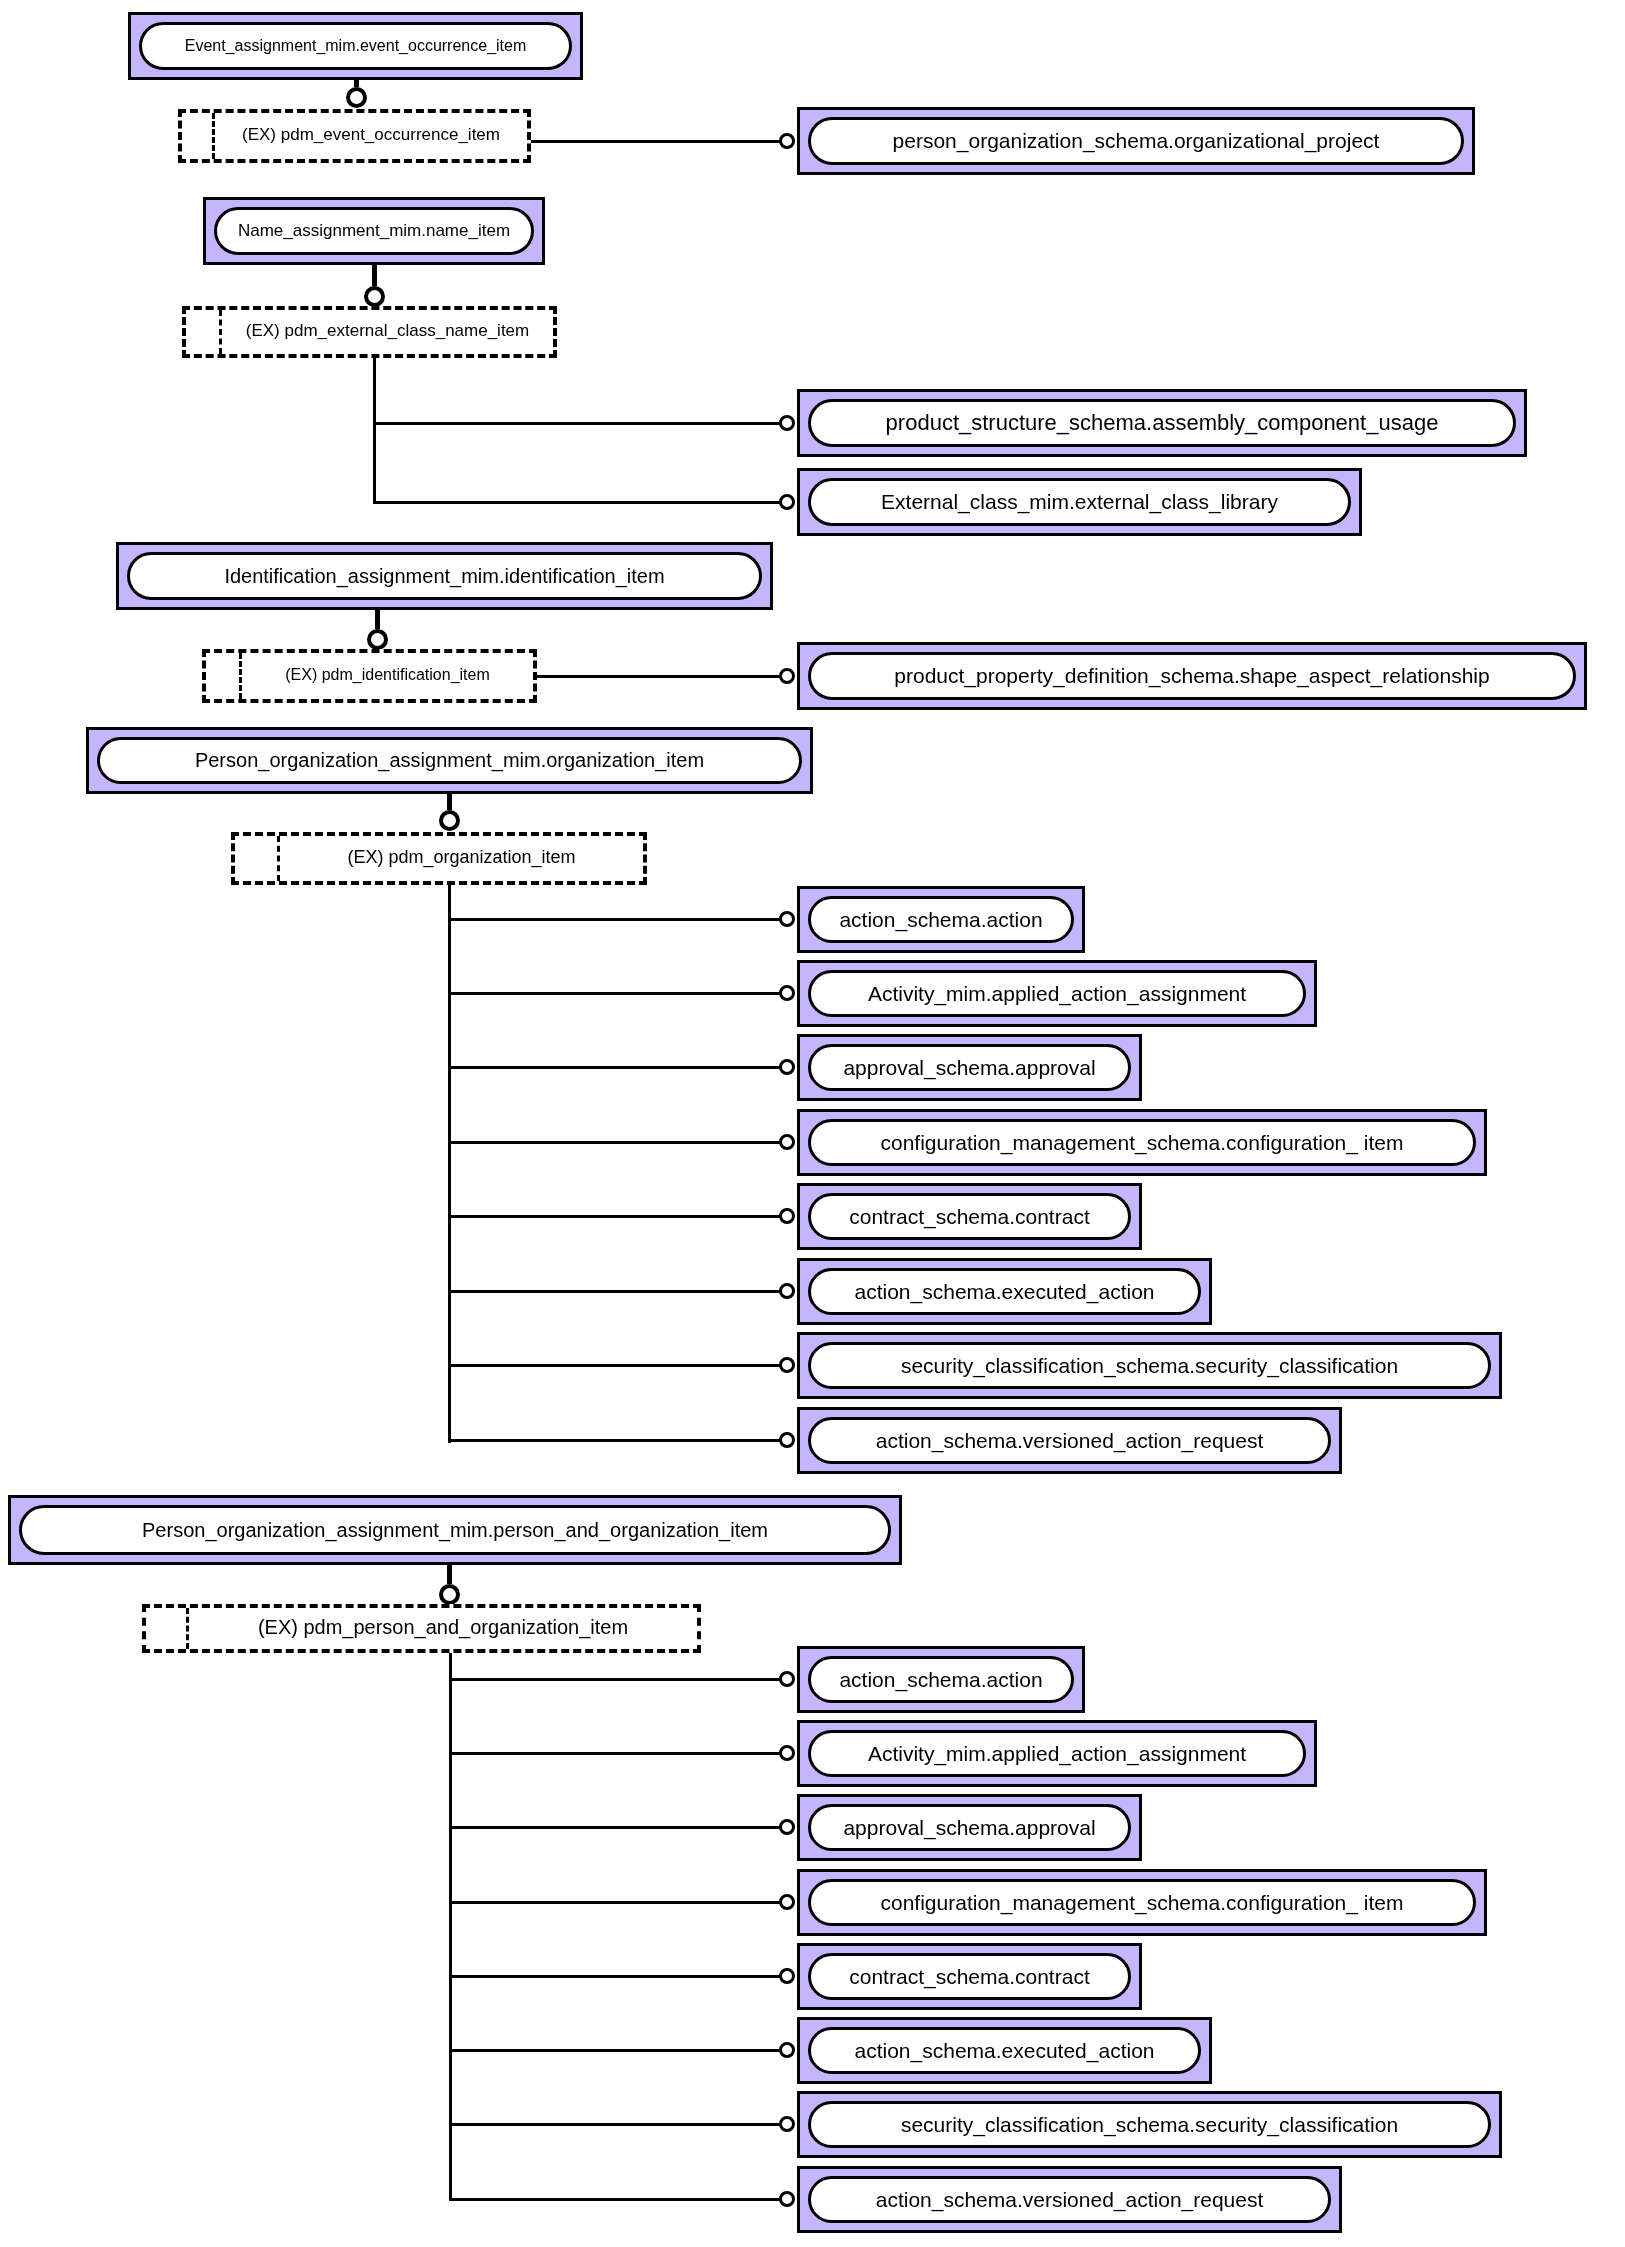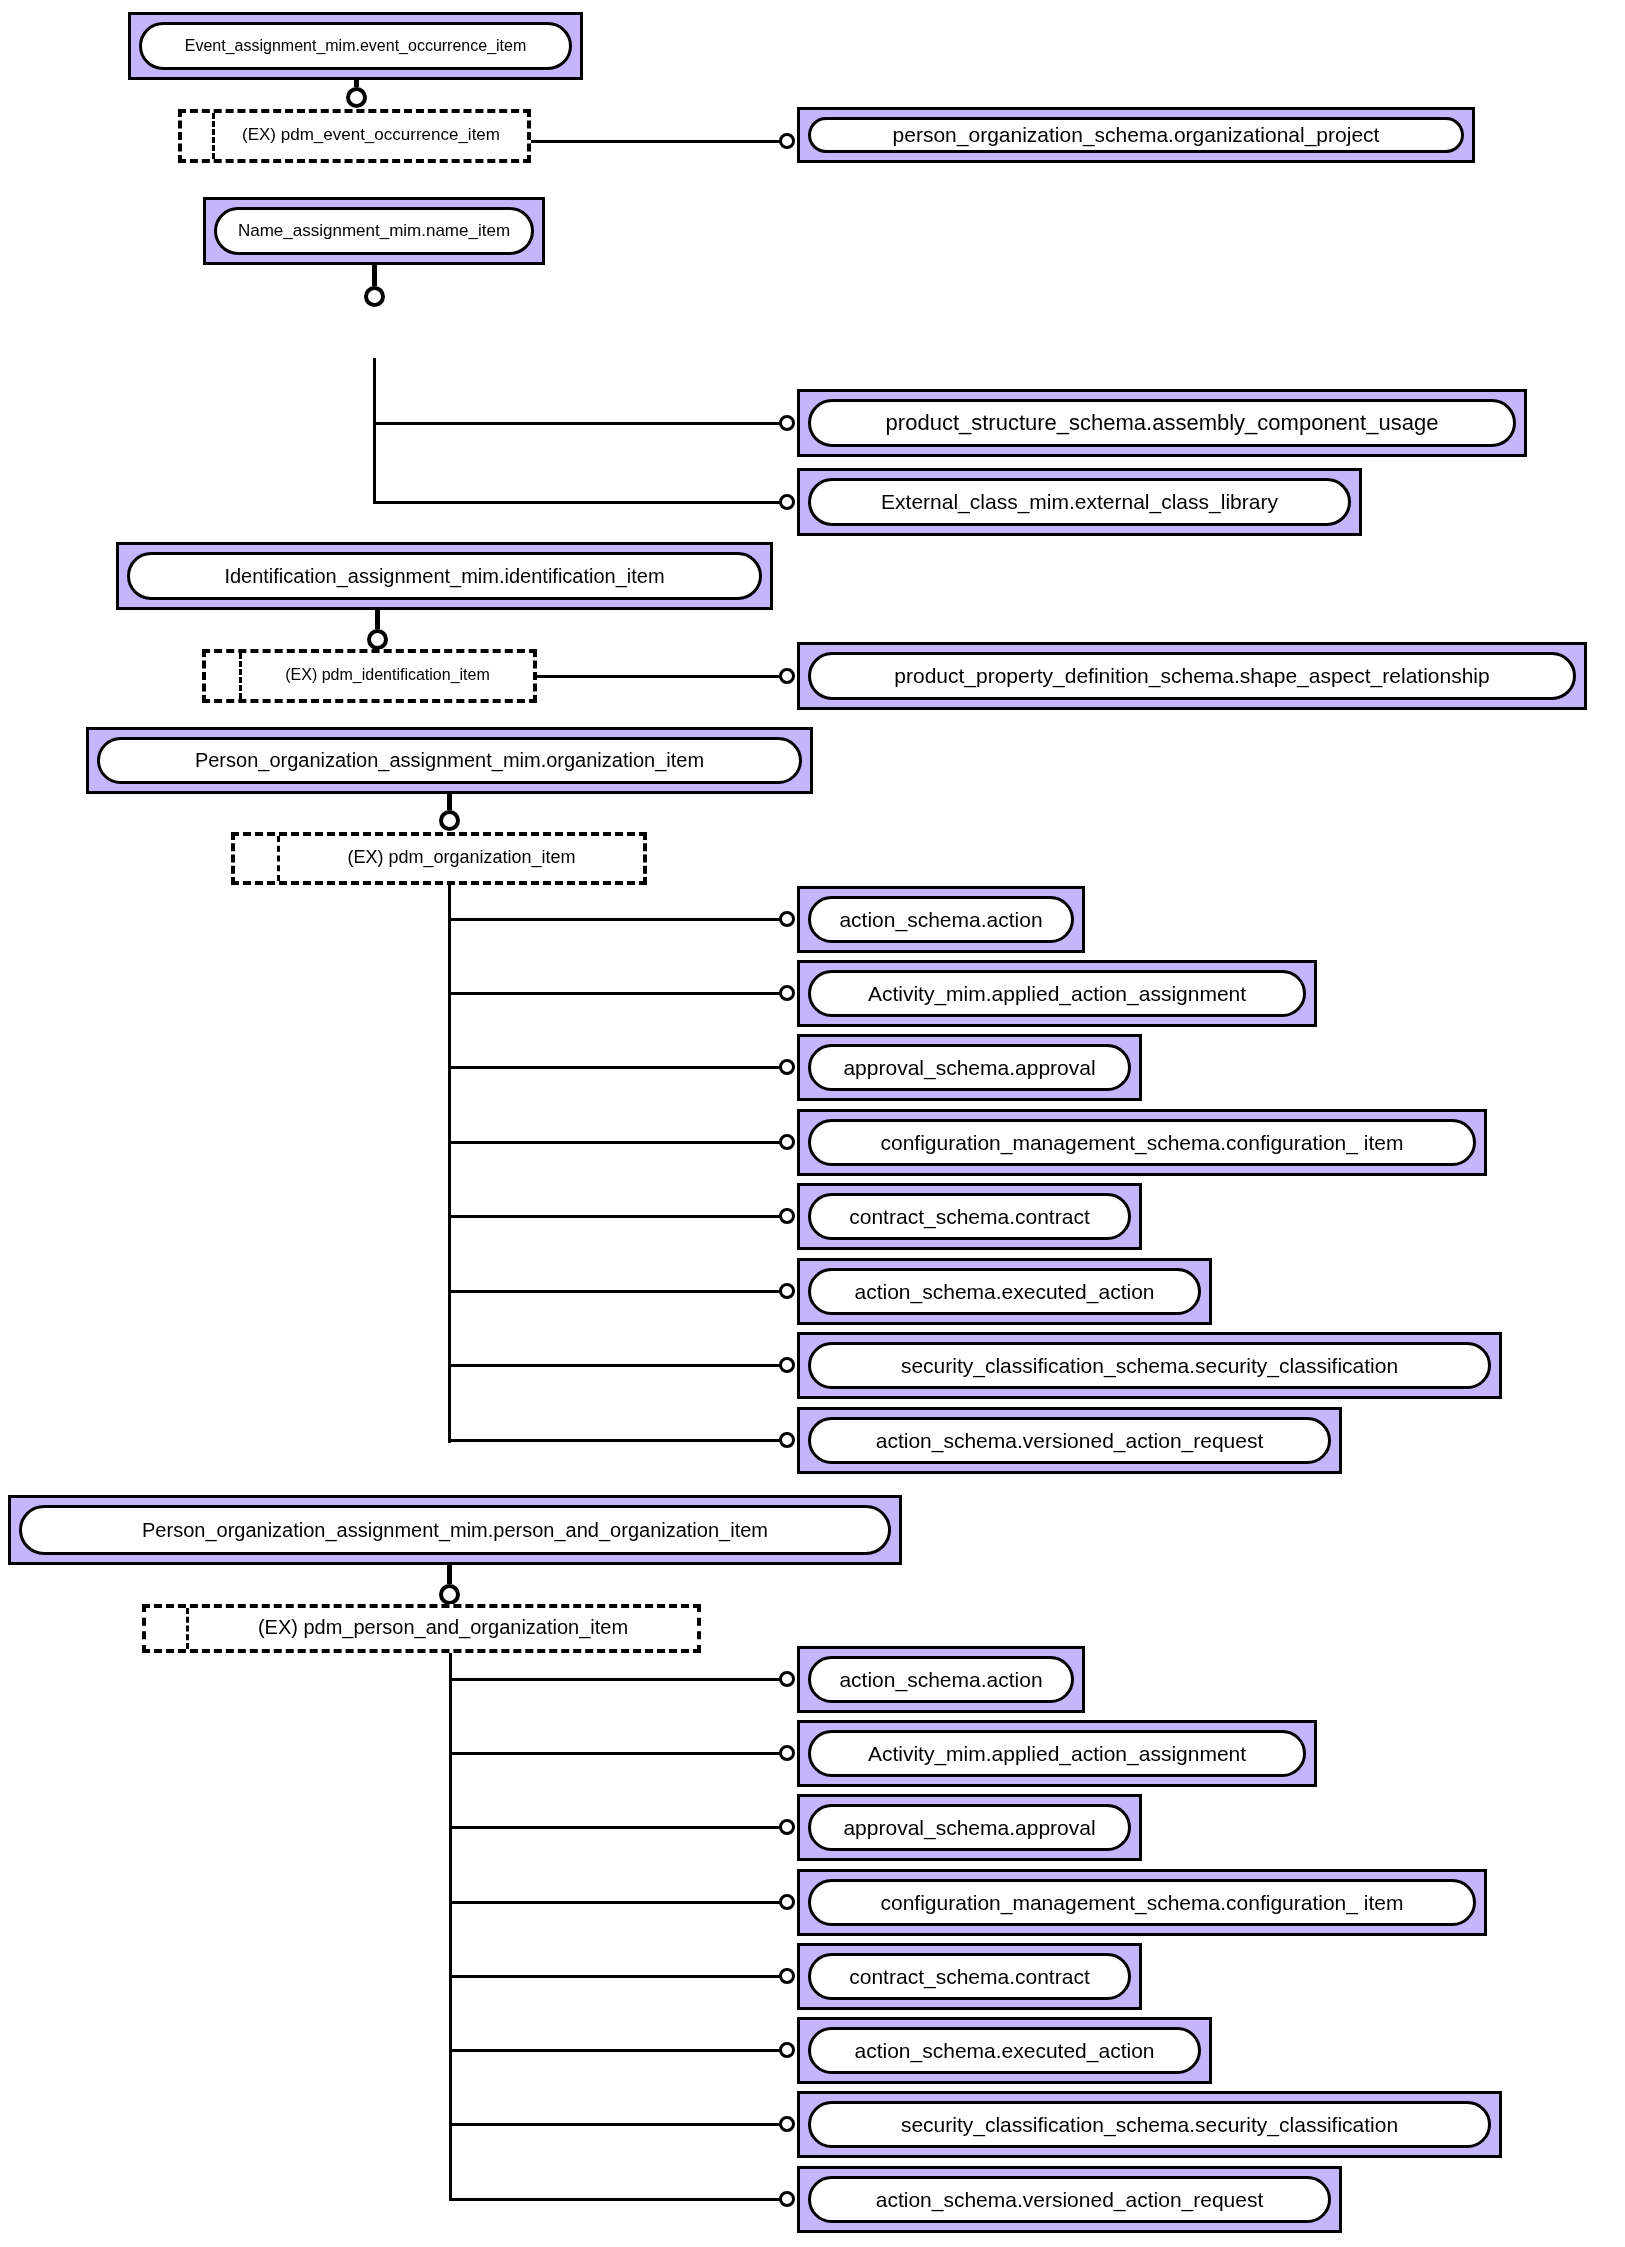--- a/index.html
+++ b/index.html
@@ -35,32 +35,36 @@
       </div>
     </div>
     <div class="stub" style="left: 354px; top: 80px; height: 7px;"></div>
     <div class="bigcircle" style="left: 346px; top: 87px;"></div>
     <div class="exbox" style="left: 178px; top: 109px; width: 353px; height: 54px;">
       <div class="exdiv" style="left: 30px;"></div>
       <div class="exlabel" style="left: 33px; right: 0px; font-size: 17px;">(EX) pdm_event_occurrence_item</div>
     </div>
     <div class="hline" style="left: 531px; top: 140px; width: 250px;"></div>
     <div class="smallcircle" style="left: 779px; top: 133px;"></div>
-    <div class="obox" style="left: 797px; top: 107px; width: 678px; height: 56px; text-decoration: underline;">
+    <div class="obox" style="left: 797px; top: 107px; width: 678px; height: 68px; text-decoration: underline;">
       <div class="stadium">
         <span style="font-size: 21px;">person_organization_schema.organizational_project</span>
       </div>
     </div>
     <div class="obox" style="left: 203px; top: 197px; width: 342px; height: 68px;">
       <div class="stadium">
         <span style="font-size: 17px;">Name_assignment_mim.name_item</span>
       </div>
     </div>
     <div class="stub" style="left: 372px; top: 265px; height: 21px;"></div>
     <div class="bigcircle" style="left: 364px; top: 286px;"></div>
+    <div class="exbox" style="left: 182px; top: 306px; width: 375px; height: 52px;">
+      <div class="exdiv" style="left: 33px;"></div>
+      <div class="exlabel" style="left: 36px; right: 0px; font-size: 17px;">(EX) pdm_external_class_name_item</div>
+    </div>
     <div class="vline" style="left: 373px; top: 358px; height: 146px;"></div>
     <div class="hline" style="left: 374px; top: 422px; width: 407px;"></div>
     <div class="smallcircle" style="left: 779px; top: 415px;"></div>
     <div class="obox" style="left: 797px; top: 389px; width: 730px; height: 68px;">
       <div class="stadium">
         <span style="font-size: 22px;">product_structure_schema.assembly_component_usage</span>
       </div>
     </div>
     <div class="hline" style="left: 374px; top: 501px; width: 407px;"></div>
     <div class="smallcircle" style="left: 779px; top: 494px;"></div>

